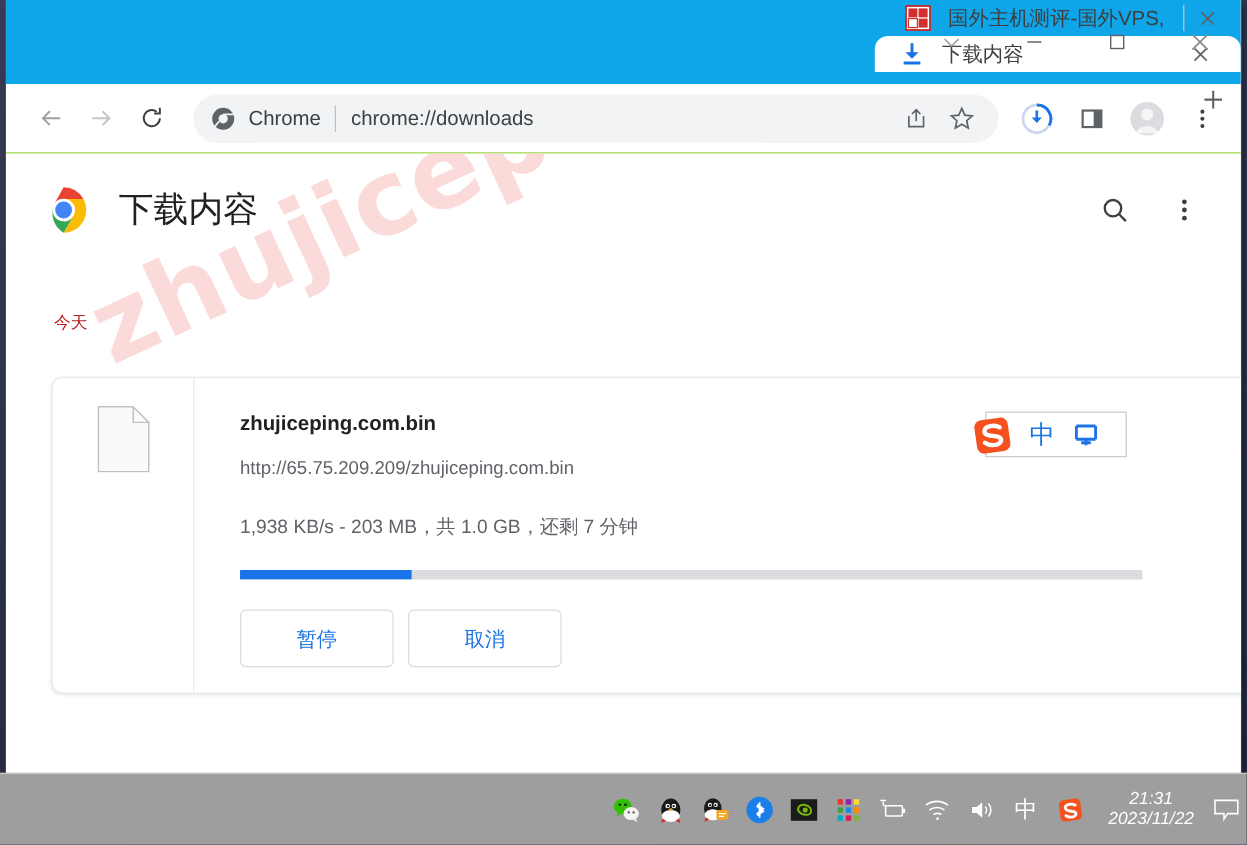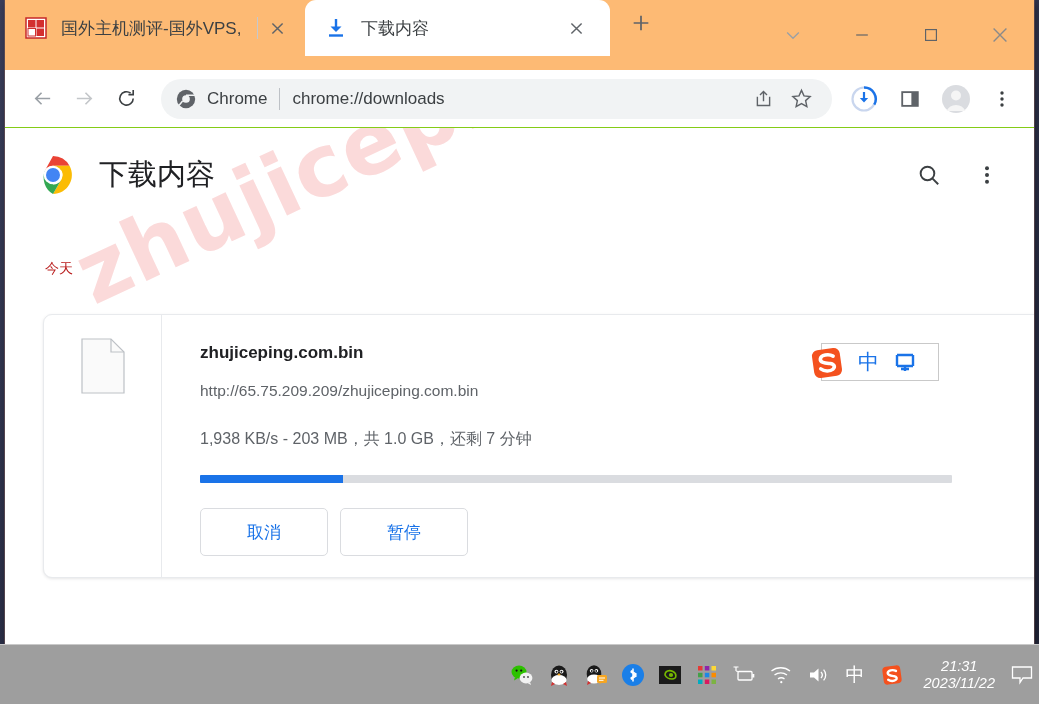--- a/index.html
+++ b/index.html
@@ -38,22 +38,22 @@
   
   .window {
     position: absolute; left: 5px; top: 0; width: 1029px; height: 645px;
     background: #ffffff;
     box-shadow: 0 0 0 1px rgba(120,90,90,.55), 2px 2px 10px rgba(0,0,0,.45);
     overflow: hidden;
   }
 
   
   .tabstrip {
-    position: relative; height: 70px; background: #fdba74;
-    display: flex; 
+    position: relative; height: 70px; background: #0ea5e9;
+    display: flex; align-items: flex-end; flex-direction: column;
   }
   .tab {
     position: relative; height: 56px; display: flex; align-items: center;
     padding: 0 0 0 20px; box-sizing: border-box;
   }
   .tab.inactive { width: 300px; color: #3c4043; }
   .tab.active {
     width: 305px; background: #ffffff;
     border-top-left-radius: 11px; border-top-right-radius: 11px;
   }
@@ -372,22 +372,22 @@
         <div class="card-body">
           <div class="dl-name">zhujiceping.com.bin</div>
           <div class="dl-url">http://65.75.209.209/zhujiceping.com.bin</div>
           <div class="dl-status">1,938 KB/s - 203 MB，共 1.0 GB，还剩 7 分钟</div>
 
           <div class="progress">
             <div class="progress-fill" id="progress-fill" style="width: 19%; background: rgb(26, 115, 232);"></div>
           </div>
 
           <div class="btn-row">
+            <div class="btn">暂停</div>
             <div class="btn">取消</div>
-            <div class="btn">暂停</div>
           </div>
         </div>
       </div>
 
       <div class="ime-bar">
         <span class="ime-logo">
           <svg viewBox="0 0 42 42" width="42" height="42">
             <g transform="rotate(-8 21 21)">
               <rect x="7" y="7" width="28" height="28" rx="6" fill="#f4511e"></rect>
               <path d="M28 15 C24 12 16 12 15 16 C14 20 20 21 24 22 C28 23 29 26 26 28 C23 30 17 29 14 26" stroke="#ffffff" stroke-width="3.6" fill="none" stroke-linecap="round"></path>

